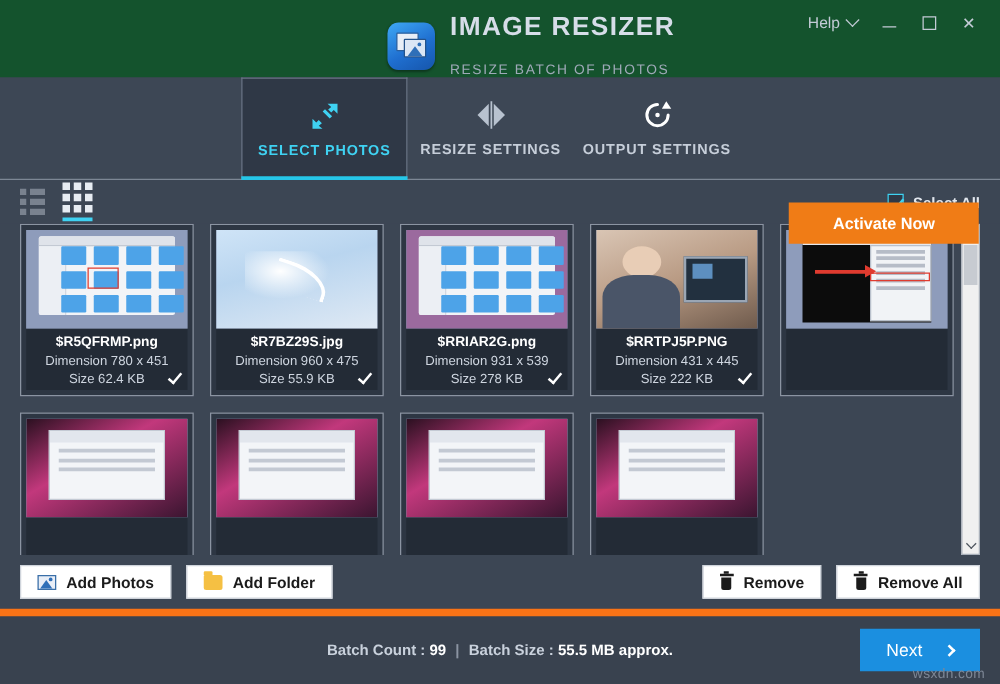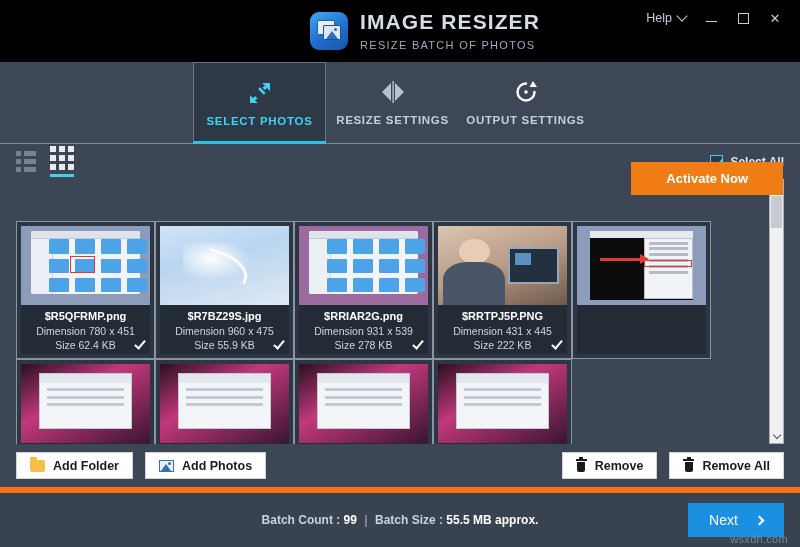--- a/index.html
+++ b/index.html
@@ -9,21 +9,21 @@
     background: #3c4654; overflow: hidden;
   }
   .app {
     width: 800px; height: 547px; position: relative;
     display: flex; flex-direction: column;
     background: #3c4654;
   }
 
   
   .titlebar {
-    height: 62px; background: #000000;
+    height: 62px; background: #14532d;
     display: flex; align-items: center; position: relative; flex: none;
   }
   .brand {
     position: absolute; left: 310px; top: 11px;
     display: flex; align-items: center; gap: 12px;
   }
   .logo {
     width: 38px; height: 38px; border-radius: 9px; flex: none;
     background: linear-gradient(150deg, #3fa9f5 0%, #1f6fd0 55%, #1655ab 100%);
     position: relative; box-shadow: 0 1px 2px rgba(0,0,0,.35);
@@ -46,21 +46,21 @@
   .logo .frame-front::before {
     content: ""; position: absolute; right: 3px; top: 2px;
     width: 3px; height: 3px; border-radius: 50%; background: #2f6fb8;
   }
   .brand-text { display: flex; flex-direction: column; line-height: 1; }
   .brand-title {
     font-size: 21px; font-weight: bold; color: #d6dde8;
     letter-spacing: 1.1px;
   }
   .brand-sub {
-    font-size: 11px; color: #9fa9b8; letter-spacing: 1.3px; margin-top: 8px;
+    font-size: 11px; color: #9fa9b8; letter-spacing: 1.3px; margin-top: 19px;
   }
   .win-controls {
     position: absolute; right: 10px; top: 6px;
     display: flex; align-items: center; gap: 2px;
   }
   .help-btn {
     display: flex; align-items: center; gap: 6px;
     color: #c3cbd6; font-size: 12.5px; padding: 5px 8px; cursor: default;
   }
   .chev-down {
@@ -133,21 +133,21 @@
   }
   .sa-label { color: #e2e7ee; font-size: 12px; font-weight: bold; }
 
   
   .grid-wrap {
     flex: 1; position: relative; overflow: hidden;
     padding: 0 16px 0 16px; display: flex;
   }
   .grid-area {
     flex: 1; position: relative; overflow: hidden;
-    display: flex; flex-wrap: wrap; align-content: flex-start; margin-top: 42px;
+    display: flex; flex-wrap: wrap; gap: 13px; align-content: flex-start;
   }
   .card {
     width: 139px; height: 138px; border: 1px solid #8b94a2;
     background: #2d3643; padding: 4px; flex: none;
     display: flex; flex-direction: column; cursor: pointer;
   }
   .thumb {
     height: 79px; background: #8e9cbb; overflow: hidden; position: relative;
     display: flex; align-items: center; justify-content: center;
   }
@@ -629,26 +629,26 @@
         </div>
       <div class="sb-thumb"></div>
       <div class="sb-arrow down">
           <span></span>
         </div>
     </div>
   </div>
 
   <div class="actionbar">
     <button class="wbtn-light">
+      <span class="photo-ico"></span>
+      <span>Add Photos</span>
+    </button>
+    <button class="wbtn-light">
       <span class="folder-ico"></span>
       <span>Add Folder</span>
-    </button>
-    <button class="wbtn-light">
-      <span class="photo-ico"></span>
-      <span>Add Photos</span>
     </button>
     <div class="right-actions">
       <button class="wbtn-light">
         <span class="trash-ico">
             <span class="lid"></span>
             <span class="can"></span>
           </span>
         <span>Remove</span>
       </button>
       <button class="wbtn-light">

